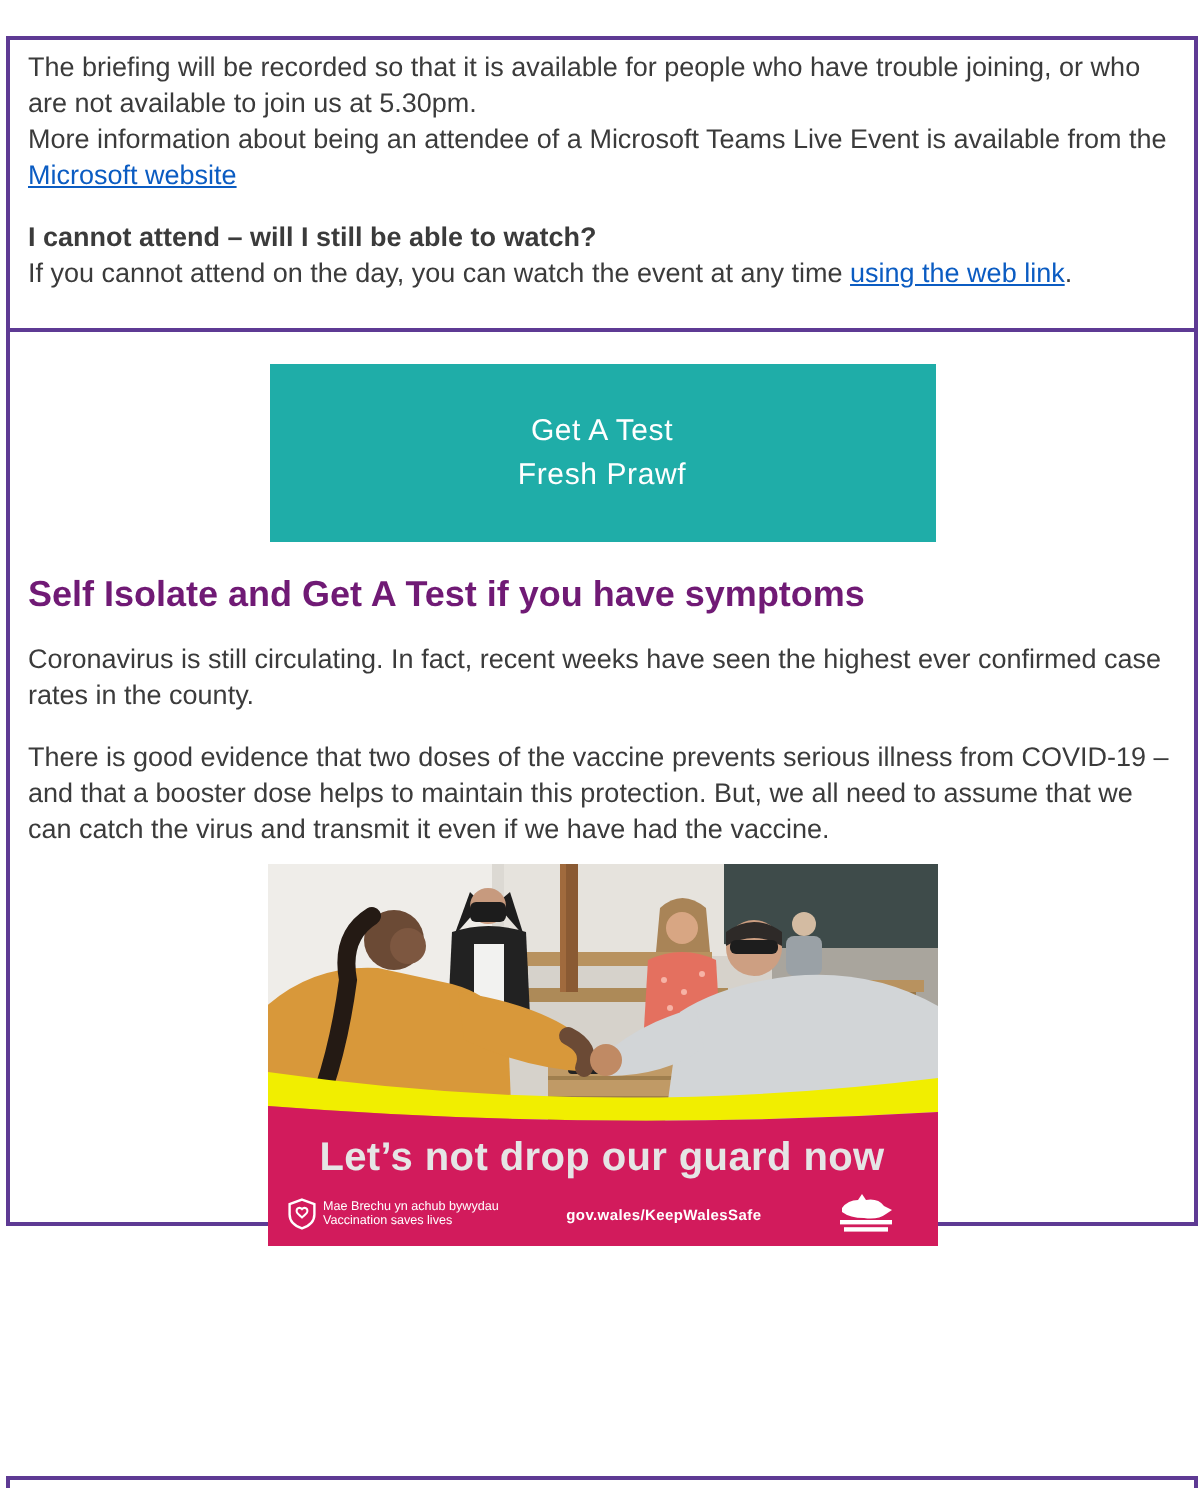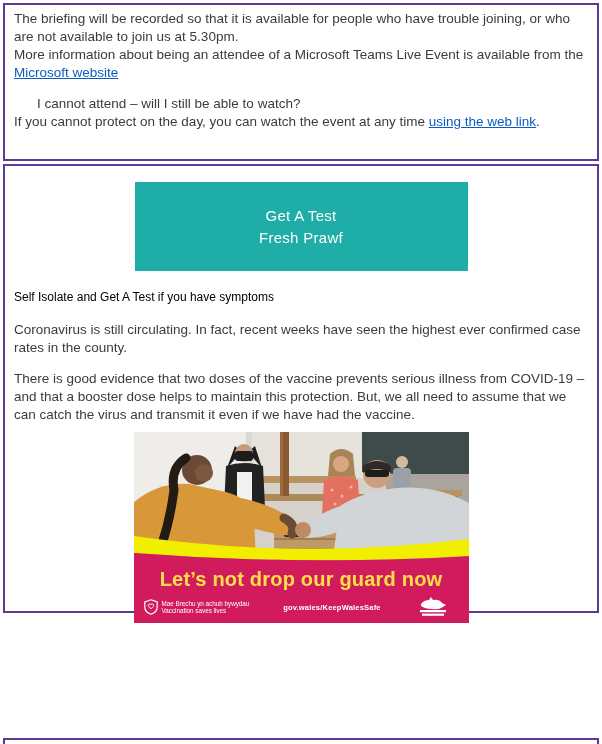--- a/index.html
+++ b/index.html
@@ -8,65 +8,65 @@
     background:#ffffff;
     font-family:"Liberation Sans","DejaVu Sans",sans-serif;
     color:#3b3b3b;
   }
   .content-box{
     position:absolute;left:3px;right:3px;
     border:2px solid #5e3a94;
     background:#ffffff;
     box-sizing:border-box;
   }
-  #box1{top:3px;height:158px;padding:5px 9px;}
+  #box1{top:18px;height:158px;padding:5px 9px;}
   #box2{top:164px;height:449px;padding:0 9px;}
   #box3{top:738px;height:20px;}
   .para{margin:0;font-size:13.5px;line-height:18px;}
   .para.gap{margin-top:13px;}
-  .bold{font-weight:normal;margin-left:23px;}
+  .bold{font-weight:bold;}
   .link{color:#0b5cc2;cursor:pointer;}
   .teal-banner{
     width:333px;height:89px;margin:16px auto 0;
     background:#1fada8;color:#ffffff;
     display:flex;flex-direction:column;align-items:center;justify-content:center;
     font-size:15px;line-height:22px;letter-spacing:.3px;cursor:pointer;
   }
   .section-heading{
-    margin:16px 0 0;font-size:12px;line-height:21px;
-    font-weight:normal;color:#000000;
+    margin:16px 0 0;font-size:18px;line-height:21px;
+    font-weight:bold;color:#701a75;
   }
   .promo{
     width:335px;height:191px;margin:8px auto 0;position:relative;cursor:pointer;
   }
   .promo svg{display:block;}
   .pink-banner{
     position:relative;width:335px;height:58px;background:#d21b5c;box-sizing:border-box;
   }
   .pink-headline{
     text-align:center;padding-top:3px;
-    font-size:20px;font-weight:bold;color:#fde047;letter-spacing:.2px;
+    font-size:20px;font-weight:bold;color:#e5e5e5;letter-spacing:.2px;
   }
   .banner-row{
     position:absolute;left:10px;right:20px;bottom:4px;
     display:flex;align-items:center;
   }
   .vax-lines{margin-left:4px;color:#ffffff;font-size:6.3px;line-height:7.5px;}
   .gov-url{flex:1;text-align:center;color:#ffffff;font-size:7.5px;font-weight:bold;letter-spacing:.2px;}
   .logo-wrap{width:34px;display:flex;justify-content:flex-end;}
 </style>
 </head>
 <body>
 
 <div id="box1" class="content-box">
   <div>
       <p class="para"><span>The briefing will be recorded so that it is available for people who have trouble joining, or who are not available to join us at 5.30pm.</span></p>
       <p class="para"><span>More information about being an attendee of a Microsoft Teams Live Event is available from the </span><a class="link" href="#">Microsoft website</a></p>
       <p class="para gap"><span class="bold">I cannot attend – will I still be able to watch?</span></p>
-      <p class="para"><span>If you cannot protect on the day, you can watch the event at any time </span><a class="link" href="#">using the web link</a><span>.</span></p>
+      <p class="para"><span>If you cannot attend on the day, you can watch the event at any time </span><a class="link" href="#">using the web link</a><span>.</span></p>
     </div>
 </div>
 
 <div id="box2" class="content-box">
 
   <div class="teal-banner">
     <span>Get A Test</span>
     <span>Fresh Prawf</span>
   </div>
 

